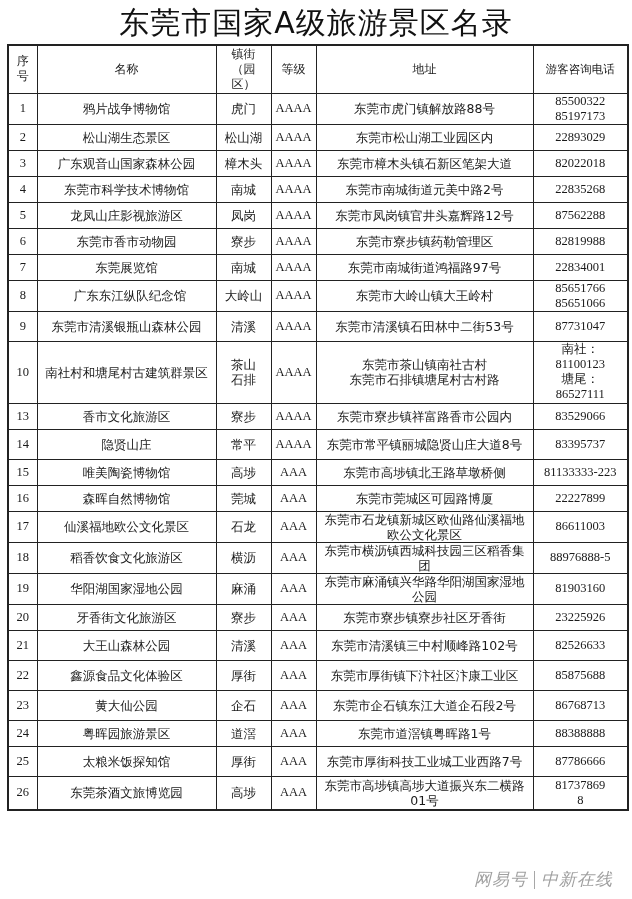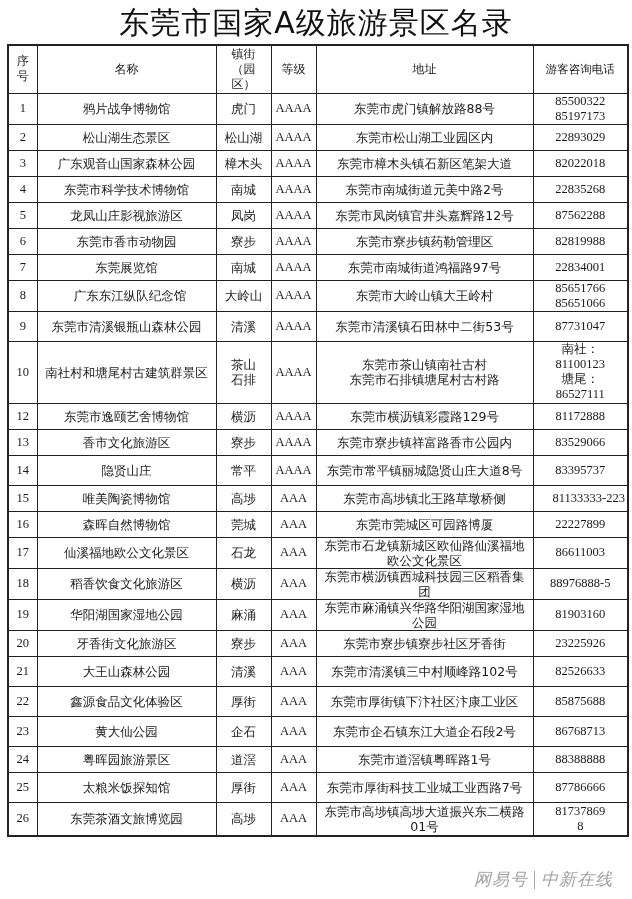--- a/index.html
+++ b/index.html
@@ -127,28 +127,20 @@
         <td class="town" style="white-space: pre-line;">茶山
 石排</td>
         <td class="grade" style="white-space: pre-line;">AAAA</td>
         <td class="addr" style="white-space: pre-line;">东莞市茶山镇南社古村
 东莞市石排镇塘尾村古村路</td>
         <td class="phone" style="white-space: pre-line;">南社：
 81100123
 塘尾：
 86527111</td>
       </tr>
-      <tr style="height: 26px;">
-        <td class="num" style="white-space: pre-line;">12</td>
-        <td class="name" style="white-space: pre-line;">东莞市逸颐艺舍博物馆</td>
-        <td class="town" style="white-space: pre-line;">横沥</td>
-        <td class="grade" style="white-space: pre-line;">AAAA</td>
-        <td class="addr" style="white-space: pre-line;">东莞市横沥镇彩霞路129号</td>
-        <td class="phone" style="white-space: pre-line;">81172888</td>
-      </tr>
       <tr style="height: 26px; padding-left: 19px;">
         <td class="num" style="white-space: pre-line;">13</td>
         <td class="name" style="white-space: pre-line;">香市文化旅游区</td>
         <td class="town" style="white-space: pre-line;">寮步</td>
         <td class="grade" style="white-space: pre-line;">AAAA</td>
         <td class="addr" style="white-space: pre-line;">东莞市寮步镇祥富路香市公园内</td>
         <td class="phone" style="white-space: pre-line;">83529066</td>
       </tr>
       <tr style="height: 30px;">
         <td class="num" style="white-space: pre-line;">14</td>
@@ -157,21 +149,21 @@
         <td class="grade" style="white-space: pre-line;">AAAA</td>
         <td class="addr" style="white-space: pre-line;">东莞市常平镇丽城隐贤山庄大道8号</td>
         <td class="phone" style="white-space: pre-line;">83395737</td>
       </tr>
       <tr style="height: 26px;">
         <td class="num" style="white-space: pre-line;">15</td>
         <td class="name" style="white-space: pre-line;">唯美陶瓷博物馆</td>
         <td class="town" style="white-space: pre-line;">高埗</td>
         <td class="grade" style="white-space: pre-line;">AAA</td>
         <td class="addr" style="white-space: pre-line;">东莞市高埗镇北王路草墩桥侧</td>
-        <td class="phone" style="white-space: pre-line; text-align: right;">81133333-223</td>
+        <td class="phone" style="white-space: pre-line;">81133333-223</td>
       </tr>
       <tr style="height: 26px;">
         <td class="num" style="white-space: pre-line;">16</td>
         <td class="name" style="white-space: pre-line;">森晖自然博物馆</td>
         <td class="town" style="white-space: pre-line;">莞城</td>
         <td class="grade" style="white-space: pre-line;">AAA</td>
         <td class="addr" style="white-space: pre-line;">东莞市莞城区可园路博厦</td>
         <td class="phone" style="white-space: pre-line;">22227899</td>
       </tr>
       <tr style="height: 30px;">

